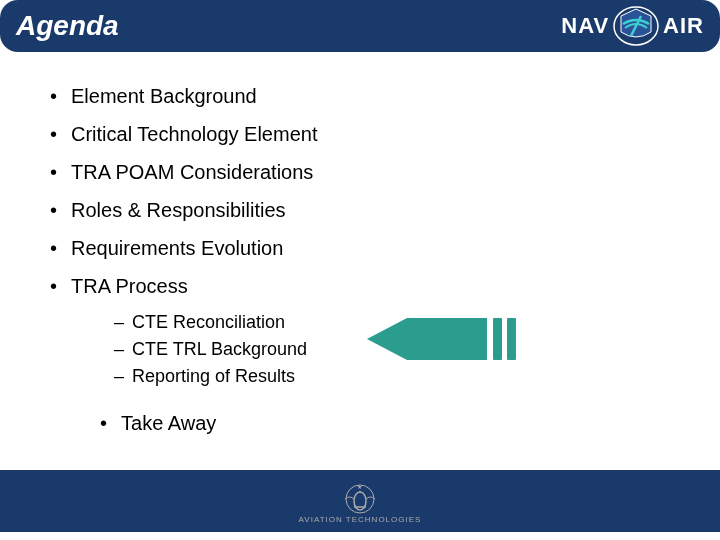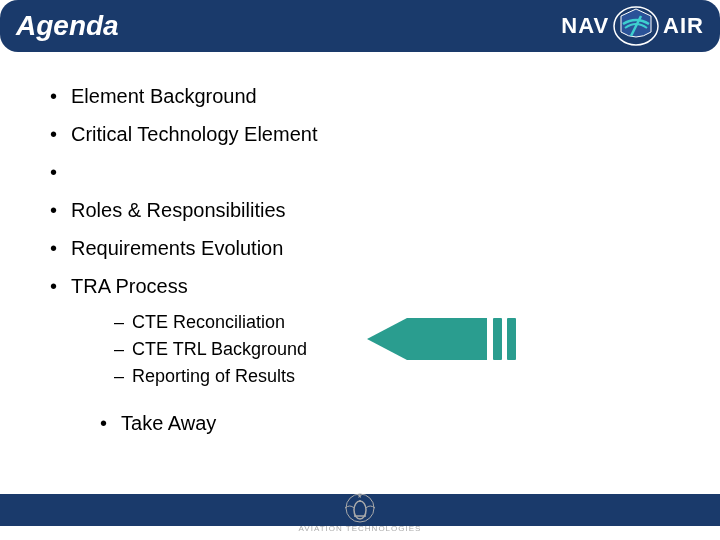--- a/index.html
+++ b/index.html
@@ -98,23 +98,23 @@
       display: flex;
       align-items: center;
       margin-left: 50px;
       margin-top: 16px;
       font-size: 20px;
     }
 
     
     .footer {
       position: absolute;
-      bottom: 14px;
+      bottom: 8px;
       width: 100%;
-      height: 32px;
+      height: 62px;
       background: #1a3a6b;
       display: flex;
       align-items: center;
       justify-content: center;
     }
 
     .footer-logo {
       display: flex;
       flex-direction: column;
       align-items: center;
@@ -159,20 +159,21 @@
     <li>
       <span class="bullet-dot">•</span>
       <span class="bullet-text">Element Background</span>
     </li>
     <li>
       <span class="bullet-dot">•</span>
       <span class="bullet-text">Critical Technology Element</span>
     </li>
     <li>
       <span class="bullet-dot">•</span>
+      <span class="bullet-text">TRA POAM Considerations</span>
     </li>
     <li>
       <span class="bullet-dot">•</span>
       <span class="bullet-text">Roles &amp; Responsibilities</span>
     </li>
     <li>
       <span class="bullet-dot">•</span>
       <span class="bullet-text">Requirements Evolution</span>
     </li>
     <li>

